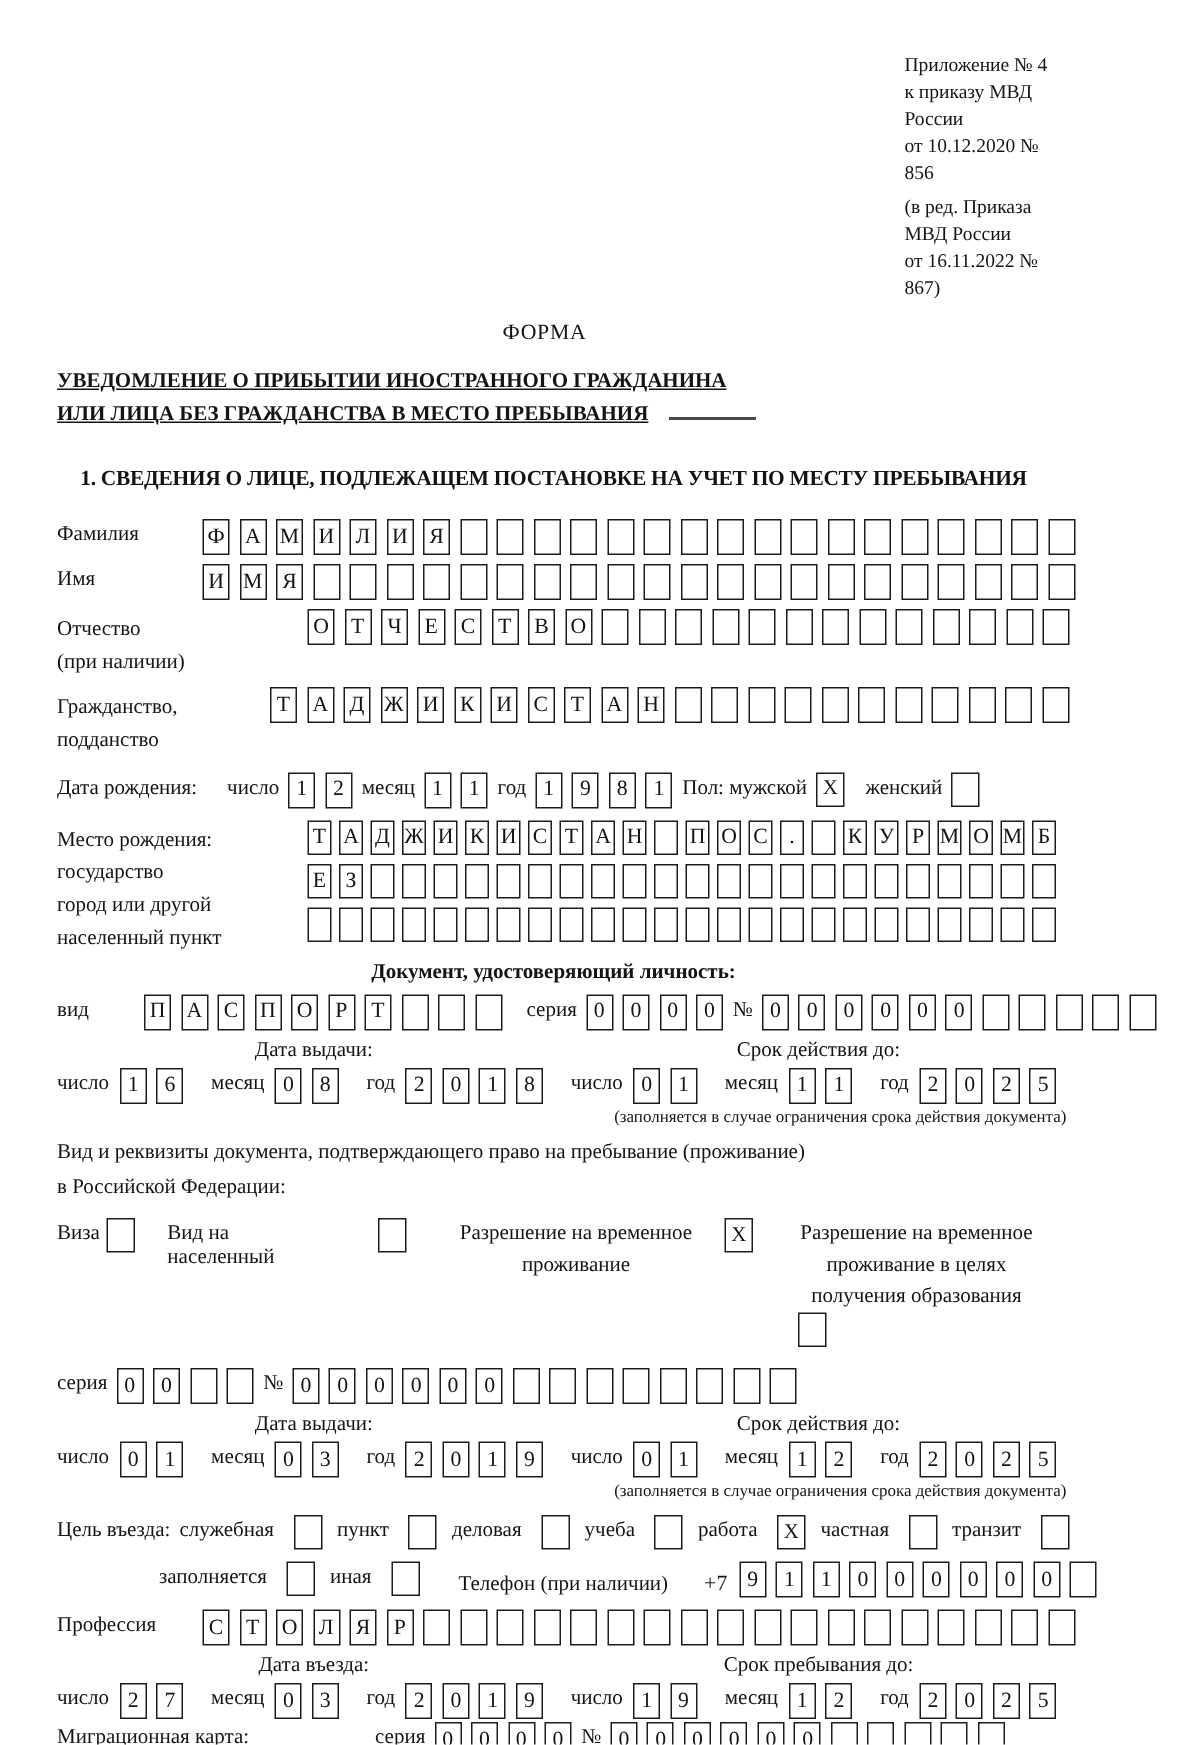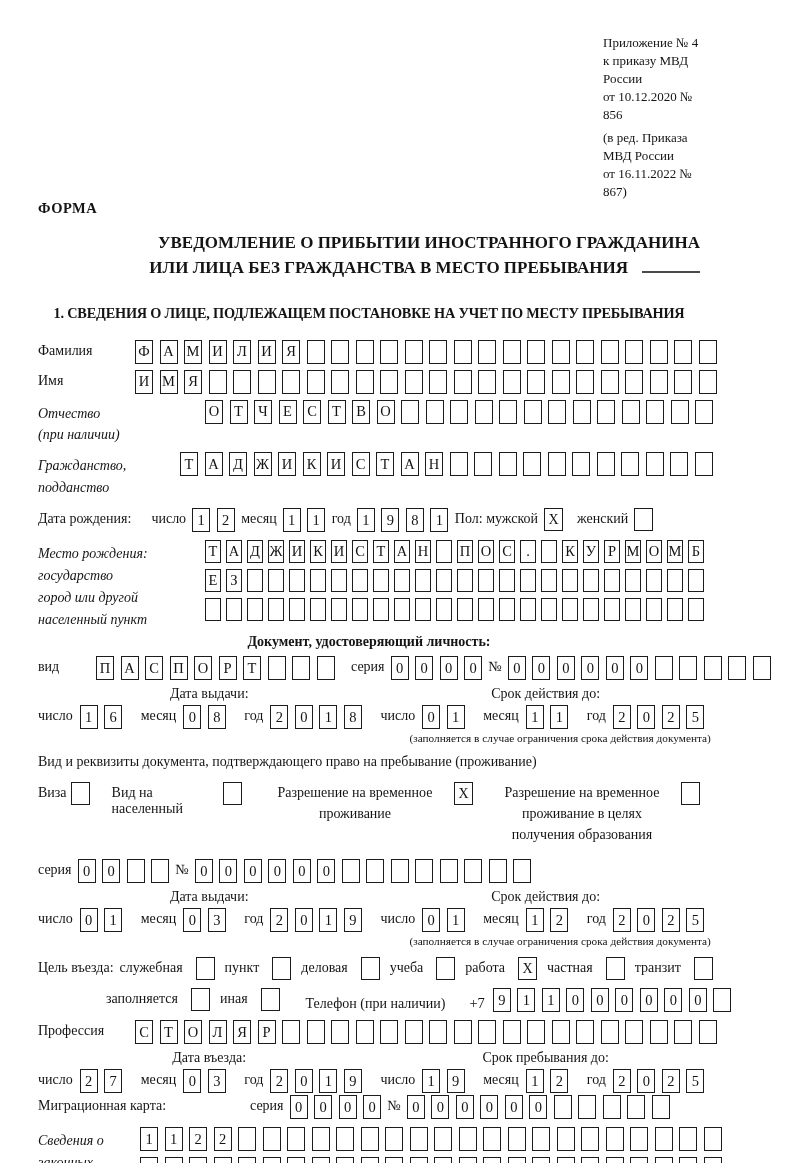--- a/index.html
+++ b/index.html
@@ -3,41 +3,41 @@
 <meta charset="utf-8">
 <style>
   html,body{margin:0;padding:0;background:#ffffff;}
   body{width:800px;height:1163px;overflow:hidden;color:#141414;
        font-family:"Liberation Serif","DejaVu Serif",serif;font-size:14px;}
   .page{padding:34px 24px 0 38px;box-sizing:border-box;width:724px;height:1163px;}
 
   
   .doc-ref{margin-left:565px;font-size:13px;line-height:1.38;}
   .doc-ref .rev{margin-top:5px;}
-  .forma{font-weight:bold;text-align:left;padding-right:12px;font-size:14.5px;letter-spacing:.5px;}
+  .forma{font-weight:normal;text-align:center;padding-right:12px;margin-top:14px;font-size:14.5px;letter-spacing:.5px;}
 
   
-  .title{font-weight:bold;text-align:right;font-size:17px;line-height:1.45;margin-top:14px;}
+  .title{font-weight:bold;text-align:left;font-size:14px;line-height:1.45;margin-top:14px;text-decoration:underline;}
   .blank-line{display:inline-block;width:58px;border-bottom:2px solid #4a4a4a;height:12px;margin-left:14px;}
   .sec-head{font-weight:bold;text-align:center;font-size:14.3px;margin-top:24px;margin-bottom:18px;letter-spacing:-.2px;}
 
   
   .cells{display:inline-flex;flex:0 0 auto;}
   .cell{width:16px;height:22px;border:1.7px solid #1c1c1c;display:inline-flex;
         align-items:center;justify-content:center;font-size:14.5px;margin-right:6.5px;
         flex:0 0 auto;background:#fff;}
   .cells.tight .cell{width:14px;height:21px;margin-right:5px;}
   .checkbox{width:17px;height:21px;border:1.7px solid #1c1c1c;display:inline-flex;
         align-items:center;justify-content:center;font-size:14px;flex:0 0 auto;background:#fff;}
 
   
   .frow{display:flex;align-items:flex-start;margin-bottom:6px;}
   .flabel{flex:0 0 auto;padding-top:3px;}
   .w97{width:97px;} .w167{width:167px;} .w142{width:142px;} .w102{width:102px;}
-  .lbl-col{line-height:1.55;font-style:italic;}
+  .lbl-col{line-height:1.55;}
   .rows-col .cells{display:flex;margin-bottom:6px;}
 
   .inline-lbl{padding-top:3px;margin:0 6px 0 0;flex:0 0 auto;}
   .gap-l{margin-left:14px;}
 
   
   .dates{display:flex;justify-content:space-between;margin-top:4px;}
   .dcol{display:flex;flex-direction:column;}
   .dcol .dhead{text-align:center;margin-bottom:3px;}
   .dgroup{display:flex;align-items:flex-start;}
@@ -403,36 +403,37 @@
             <span class="cell">2</span>
             <span class="cell">5</span>
           </span>
       </div>
       <div class="dnote">(заполняется в случае ограничения срока действия документа)</div>
     </div>
   </div>
 
   <div class="intro">
     <div>Вид и реквизиты документа, подтверждающего право на пребывание (проживание)</div>
+    <div>в Российской Федерации:</div>
   </div>
 
   <div class="visa-row">
     <span class="opt">
       <span class="opt-text" style="padding-top:3px;">Виза</span>
       <span class="checkbox" style="margin-left:4px;"></span>
     </span>
     <span class="opt" style="margin-left:22px;">
       <span class="opt-text" style="padding-top:3px;">Вид на населенный</span>
       <span class="checkbox" style="margin-left:26px;"></span>
     </span>
     <span class="opt" style="margin-left:24px;">
       <span class="opt-text multi">Разрешение на временное проживание</span>
       <span class="checkbox">X</span>
     </span>
-    <span class="opt" style="margin-left:20px;">
+    <span class="opt" style="margin-left:20px;flex-direction:column;">
       <span class="opt-text multi">Разрешение на временное проживание в целях получения образования</span>
       <span class="checkbox"></span>
     </span>
   </div>
 
   <div class="frow" style="margin-top:14px;">
     <span class="inline-lbl">серия</span>
     <span class="cells">
         <span class="cell">0</span>
         <span class="cell">0</span>

